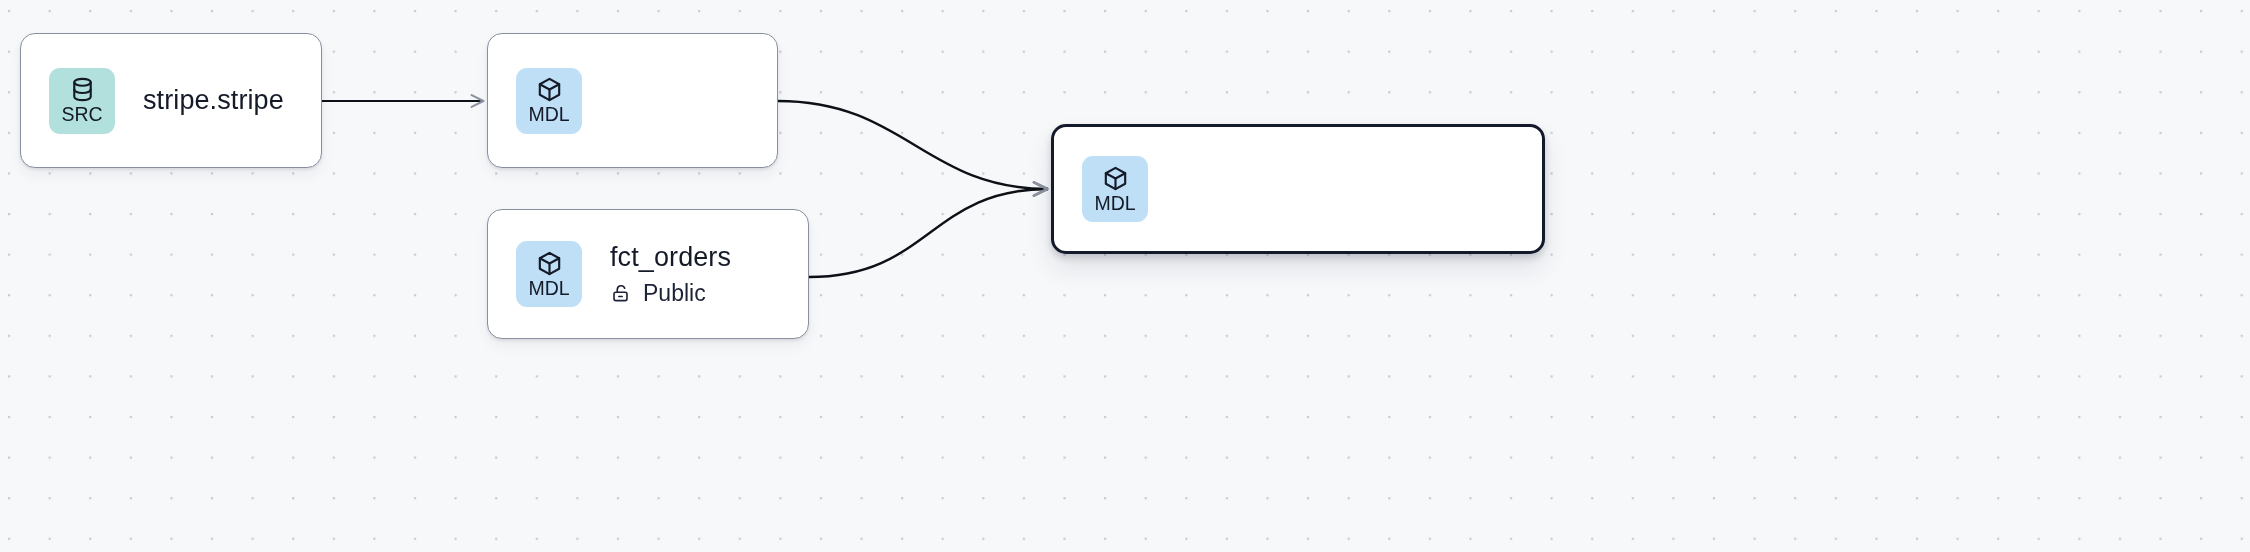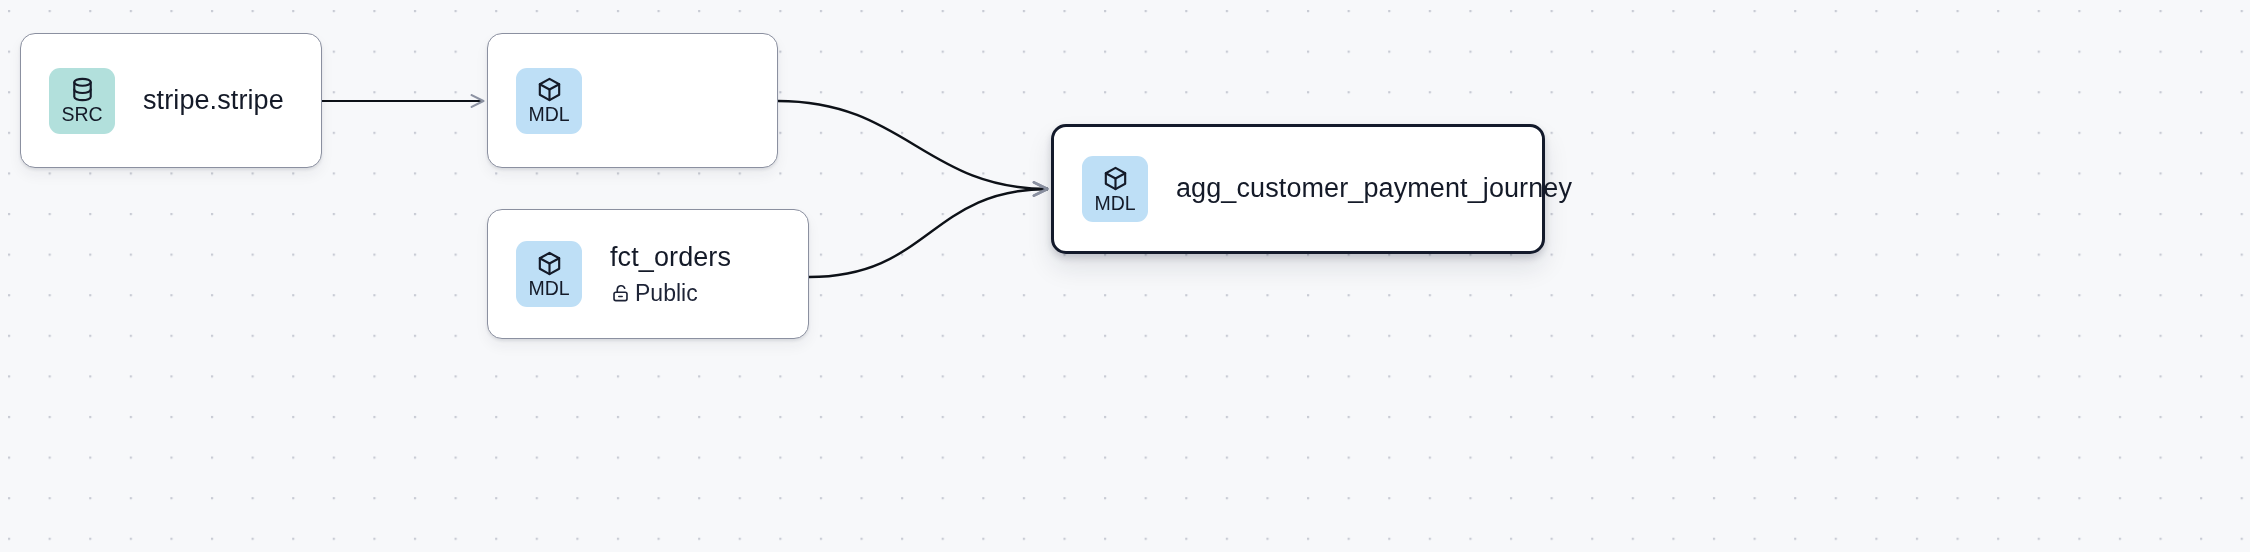--- a/index.html
+++ b/index.html
@@ -87,21 +87,21 @@
   .node-title {
     font-size: 27px;
     line-height: 1.18;
     color: #141a28;
     white-space: nowrap;
     letter-spacing: 0.1px;
   }
   .node-sub {
     display: flex;
     align-items: center;
-    gap: 4px;
+    gap: 12px;
     margin-top: 7px;
     font-size: 23px;
     line-height: 1.1;
     color: #1d2336;
     white-space: nowrap;
   }
   .node-sub svg {
     display: block;
     width: 21px;
     height: 21px;
@@ -192,18 +192,15 @@
     <div class="badge mdl">
       <span>
         <svg viewBox="0 0 24 24" fill="none" stroke="#141a28" stroke-width="1.9" stroke-linecap="round" stroke-linejoin="round">
           <path d="M12 2.6 L20.6 7.3 L20.6 16.7 L12 21.4 L3.4 16.7 L3.4 7.3 Z"></path>
           <path d="M3.4 7.3 L12 12 L20.6 7.3"></path>
           <path d="M12 12 L12 21.4"></path>
         </svg>
       </span>
       <span class="badge-text">MDL</span>
     </div>
-    <div class="node-body">
-      <div class="node-title">agg_customer_payment_journey</div>
-    </div>
   </div>
 
 </div>
 
 </body></html>

